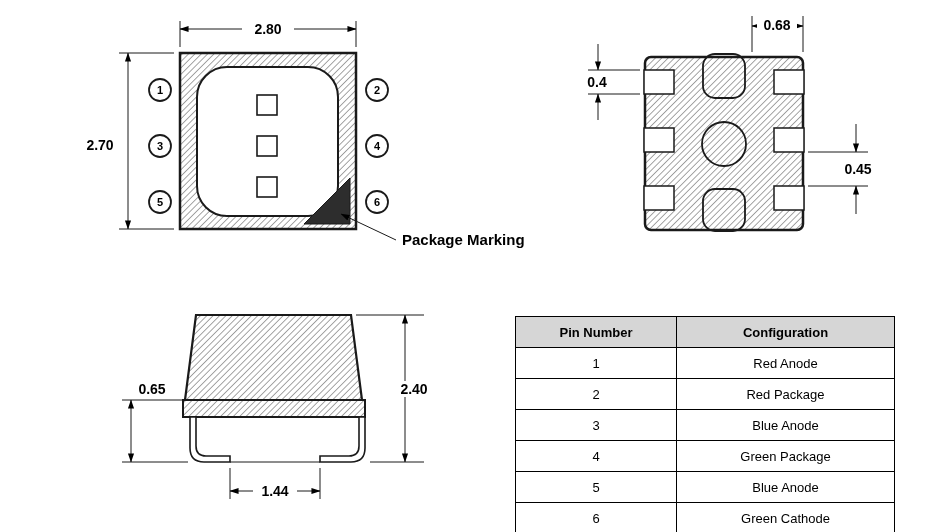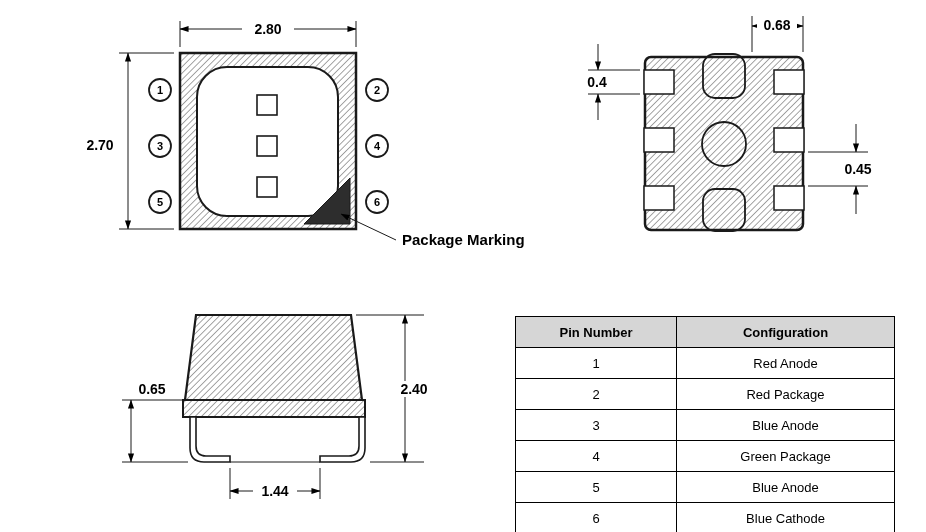--- a/index.html
+++ b/index.html
@@ -209,18 +209,18 @@
       <tr>
         <td class="c-pin">4</td>
         <td class="c-cfg">Green Package</td>
       </tr>
       <tr>
         <td class="c-pin">5</td>
         <td class="c-cfg">Blue Anode</td>
       </tr>
       <tr>
         <td class="c-pin">6</td>
-        <td class="c-cfg">Blue Cathode</td>
+        <td class="c-cfg">Green Cathode</td>
       </tr>
     </tbody>
   </table>
 
 </div>
 
 </body></html>

